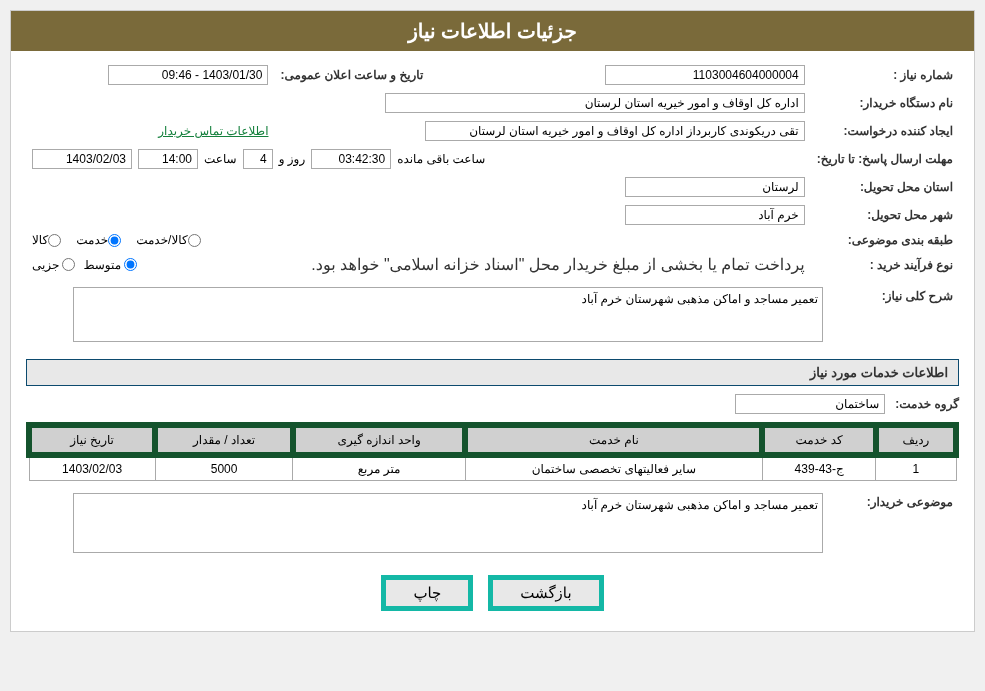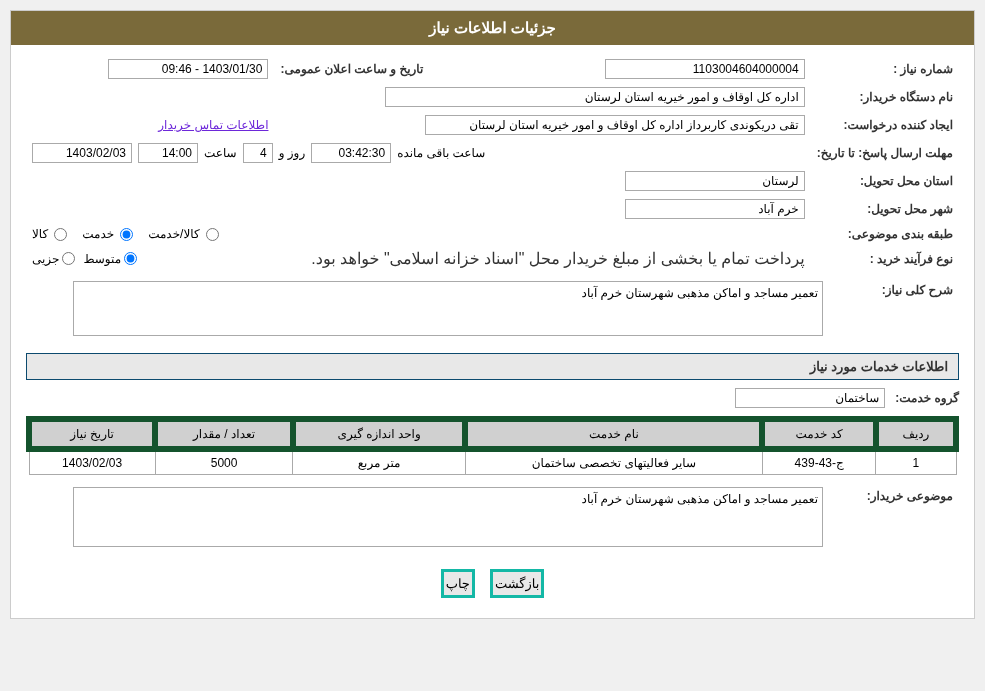--- a/index.html
+++ b/index.html
@@ -17,21 +17,21 @@
     .page-container {
       width: 965px;
       background: #fff;
       border: 1px solid #ccc;
     }
     .page-header {
       background: #7a6a3a;
       color: #fff;
       text-align: center;
       padding: 8px 10px;
-      font-size: 15px;
+      font-size: 20px;
       font-weight: bold;
     }
     .content {
       padding: 10px 15px;
     }
     .section-header {
       background: #e8e8e8;
       border: 1px solid #0c4a6e;
       padding: 5px 10px;
       font-weight: bold;
@@ -73,21 +73,21 @@
     .medium-input {
       width: 250px;
     }
     .small-input {
       width: 120px;
     }
     .xsmall-input {
       width: 80px;
     }
     .link-style {
-      color: #6d28d9;
+      color: #15803d;
       text-decoration: underline;
       cursor: pointer;
     }
     .row-inline {
       display: flex;
       align-items: center;
       gap: 6px;
       justify-content: flex-end;
     }
     .row-inline input[type="text"] {
@@ -100,21 +100,21 @@
     }
     .radio-group {
       display: flex;
       gap: 15px;
       align-items: center;
       justify-content: flex-end;
     }
     .radio-group label {
       display: flex;
       align-items: center;
-      gap: 6px;
+      gap: 0;
       font-size: 12px;
     }
     .radio-group input[type="radio"] {
       margin: 0;
     }
     .process-row {
       display: flex;
       align-items: center;
       gap: 8px;
       justify-content: flex-end;
@@ -163,25 +163,25 @@
     .service-table tr:nth-child(even) td {
       background: #f9f9f9;
     }
     .btn-row {
       display: flex;
       justify-content: center;
       gap: 15px;
       margin: 15px 0 10px 0;
     }
     .btn {
-      padding: 4px 2px;
-      font-family: Tahoma, Arial, sans-serif;
-      font-size: 13px;
+      padding: 4px 27px;
+      font-family: Tahoma, Arial, sans-serif;
+      font-size: 15px;
       cursor: pointer;
-      border: 3px solid #14b8a6;
+      border: 5px solid #14b8a6;
       background: #e8e8e8;
     }
     .btn-print {
       background: #e8e8e8;
     }
     .btn-back {
       background: #e8e8e8;
     }
     .group-service-row {
       display: flex;

